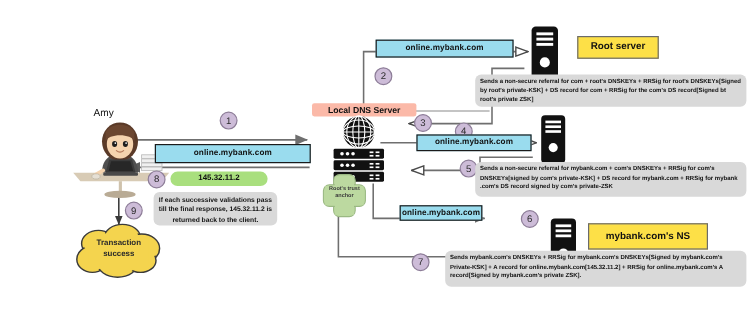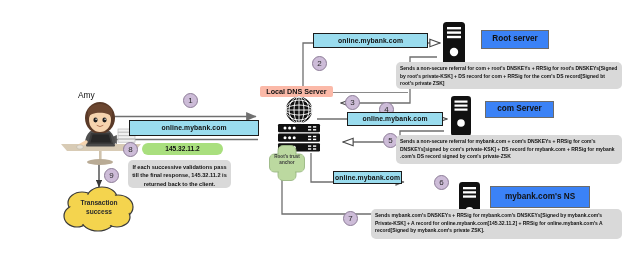--- a/index.html
+++ b/index.html
@@ -9,21 +9,21 @@
   .abs{position:absolute;}
 
   
   .chip{
     box-sizing:border-box;
     display:flex;align-items:center;justify-content:center;
     text-align:center;font-weight:bold;line-height:1.05;
   }
   .chip-query{background:#9adcee;border:1.6px solid #1b1b1b;
     font-size:6.8px;color:#111;letter-spacing:.1px;}
-  .chip-server{background:#3b82f6;border:1.2px solid #6b6b6b;
+  .chip-server{background:#fde047;border:1.2px solid #6b6b6b;
     font-size:8.2px;color:#111;}
   .chip-local{background:#fbb9a8;border-radius:2px;font-size:7.2px;color:#111;}
   .chip-answer{background:#a9df7e;border-radius:7px;font-size:6.6px;color:#111;}
 
   
   .note{
     box-sizing:border-box;background:#d9d9d9;border-radius:5px;
     font-size:5.0px;line-height:1.52;color:#111;font-weight:bold;
     padding:3px 4px;text-align:left;
   }
@@ -172,21 +172,21 @@
         <ellipse cx="57" cy="31" rx="11.4" ry="8.6"></ellipse>
         <rect x="14" y="14" width="50" height="20"></rect>
       </g>
     </svg>
     <div class="cl-txt">
       <span>Transaction</span><br>
       <span>success</span>
     </div>
   </div>
 
-  <div class="abs chip chip-local" style="left:260px;top:86px;width:73px;height:11px;">Local DNS Server</div>
+  <div class="abs chip chip-local" style="left:260px;top:86px;width:87px;height:11px;">Local DNS Server</div>
 
   <svg class="abs" style="left:270px;top:96px;width:58px;height:58px;">
 
     <g>
       <circle cx="29" cy="14" r="13.2" fill="#111"></circle>
       <g stroke="#ffffff" stroke-width="0.9" fill="none">
         <ellipse cx="29" cy="14" rx="13.2" ry="5"></ellipse>
         <ellipse cx="29" cy="14" rx="13.2" ry="10"></ellipse>
         <ellipse cx="29" cy="14" rx="5" ry="13.2"></ellipse>
         <ellipse cx="29" cy="14" rx="10" ry="13.2"></ellipse>
@@ -260,21 +260,20 @@
   <div class="abs step" style="left:379px;top:102px;">4</div>
   <div class="abs chip chip-query" style="left:347px;top:112px;width:96px;height:14px;">online.mybank.com</div>
 
   <svg class="abs" style="left:449px;top:96px;width:24px;height:40px;">
     <rect x="2" y="0" width="20" height="40" rx="3.2" fill="#111"></rect>
     <rect x="5.5" y="4.5" width="13" height="2.2" fill="#fff"></rect>
     <rect x="5.5" y="8.5" width="13" height="2.2" fill="#fff"></rect>
     <rect x="5.5" y="12.5" width="13" height="2.2" fill="#fff"></rect>
     <circle cx="12" cy="27" r="3.8" fill="#fff"></circle>
   </svg>
-  <div class="abs chip chip-server" style="left:485px;top:101px;width:69px;height:17px;">com Server</div>
 
   <div class="abs step" style="left:383px;top:133px;">5</div>
 
   <div class="abs note" style="left:396px;top:135px;width:226px;height:29px;">Sends a non-secure referral for mybank.com + com's DNSKEYs + RRSig for com's DNSKEYs[signed by com's private-KSK] + DS record for mybank.com + RRSig for mybank .com's DS record signed by com's private-ZSK</div>
 
   <div class="abs chip chip-query" style="left:333px;top:171px;width:69px;height:13px;">online.mybank.com</div>
   <div class="abs step" style="left:434px;top:175px;">6</div>
 
   <svg class="abs" style="left:457px;top:182px;width:25px;height:42px;">
     <rect x="2" y="0" width="21" height="42" rx="3.4" fill="#111"></rect>

